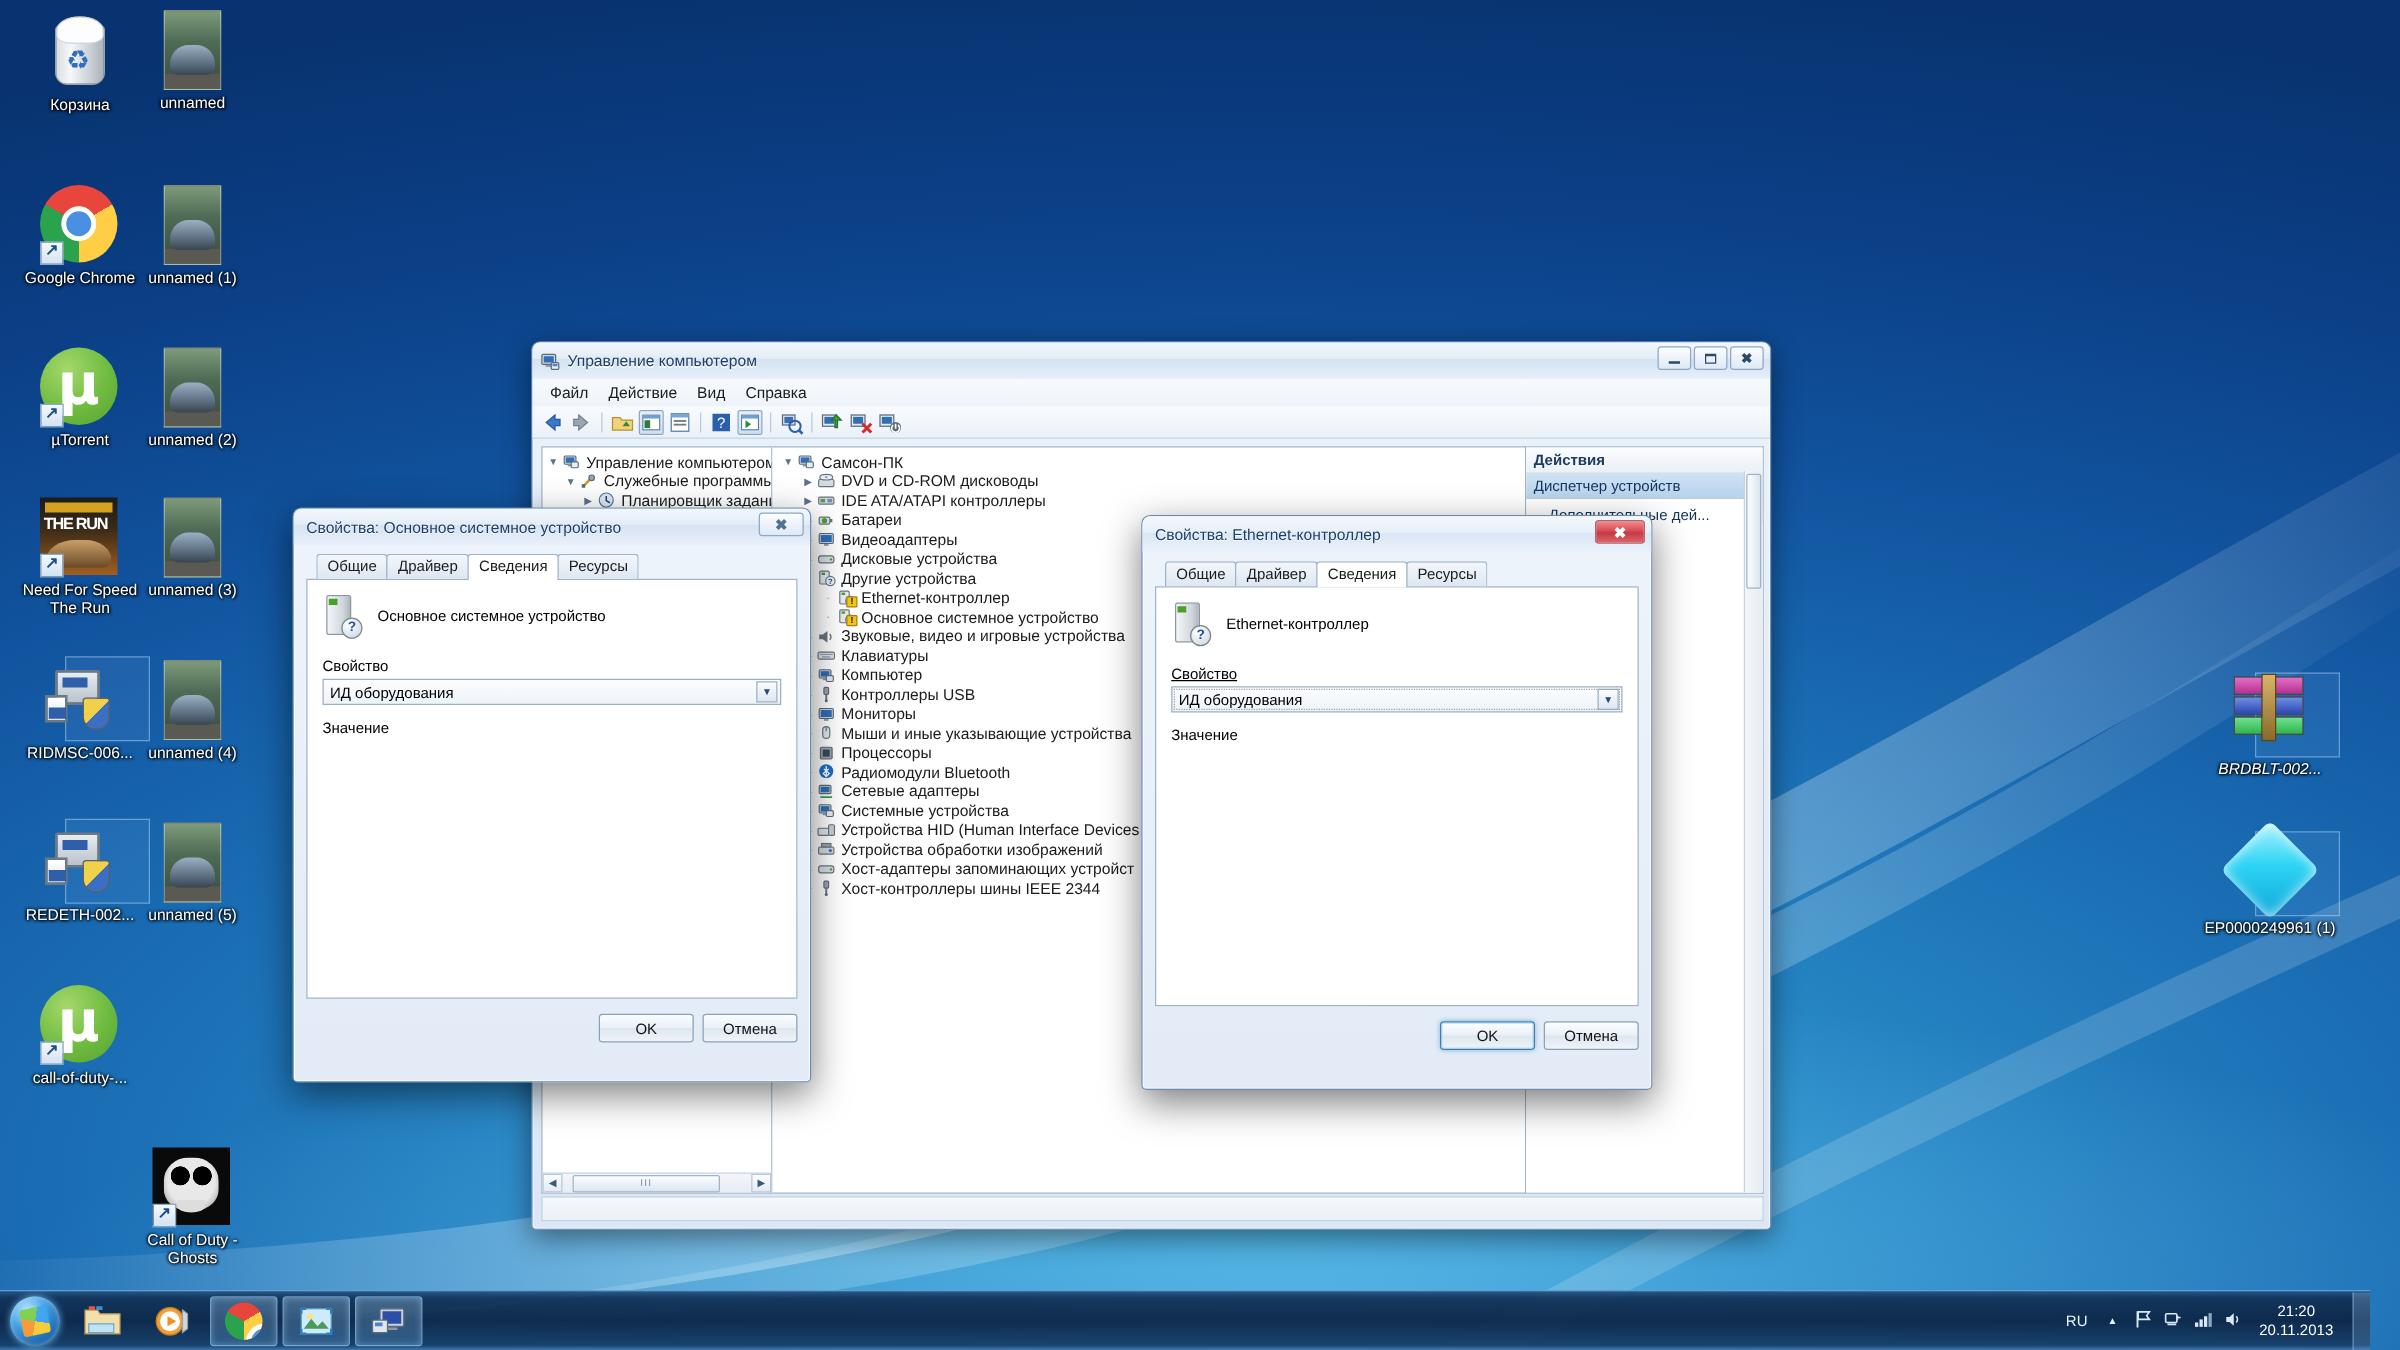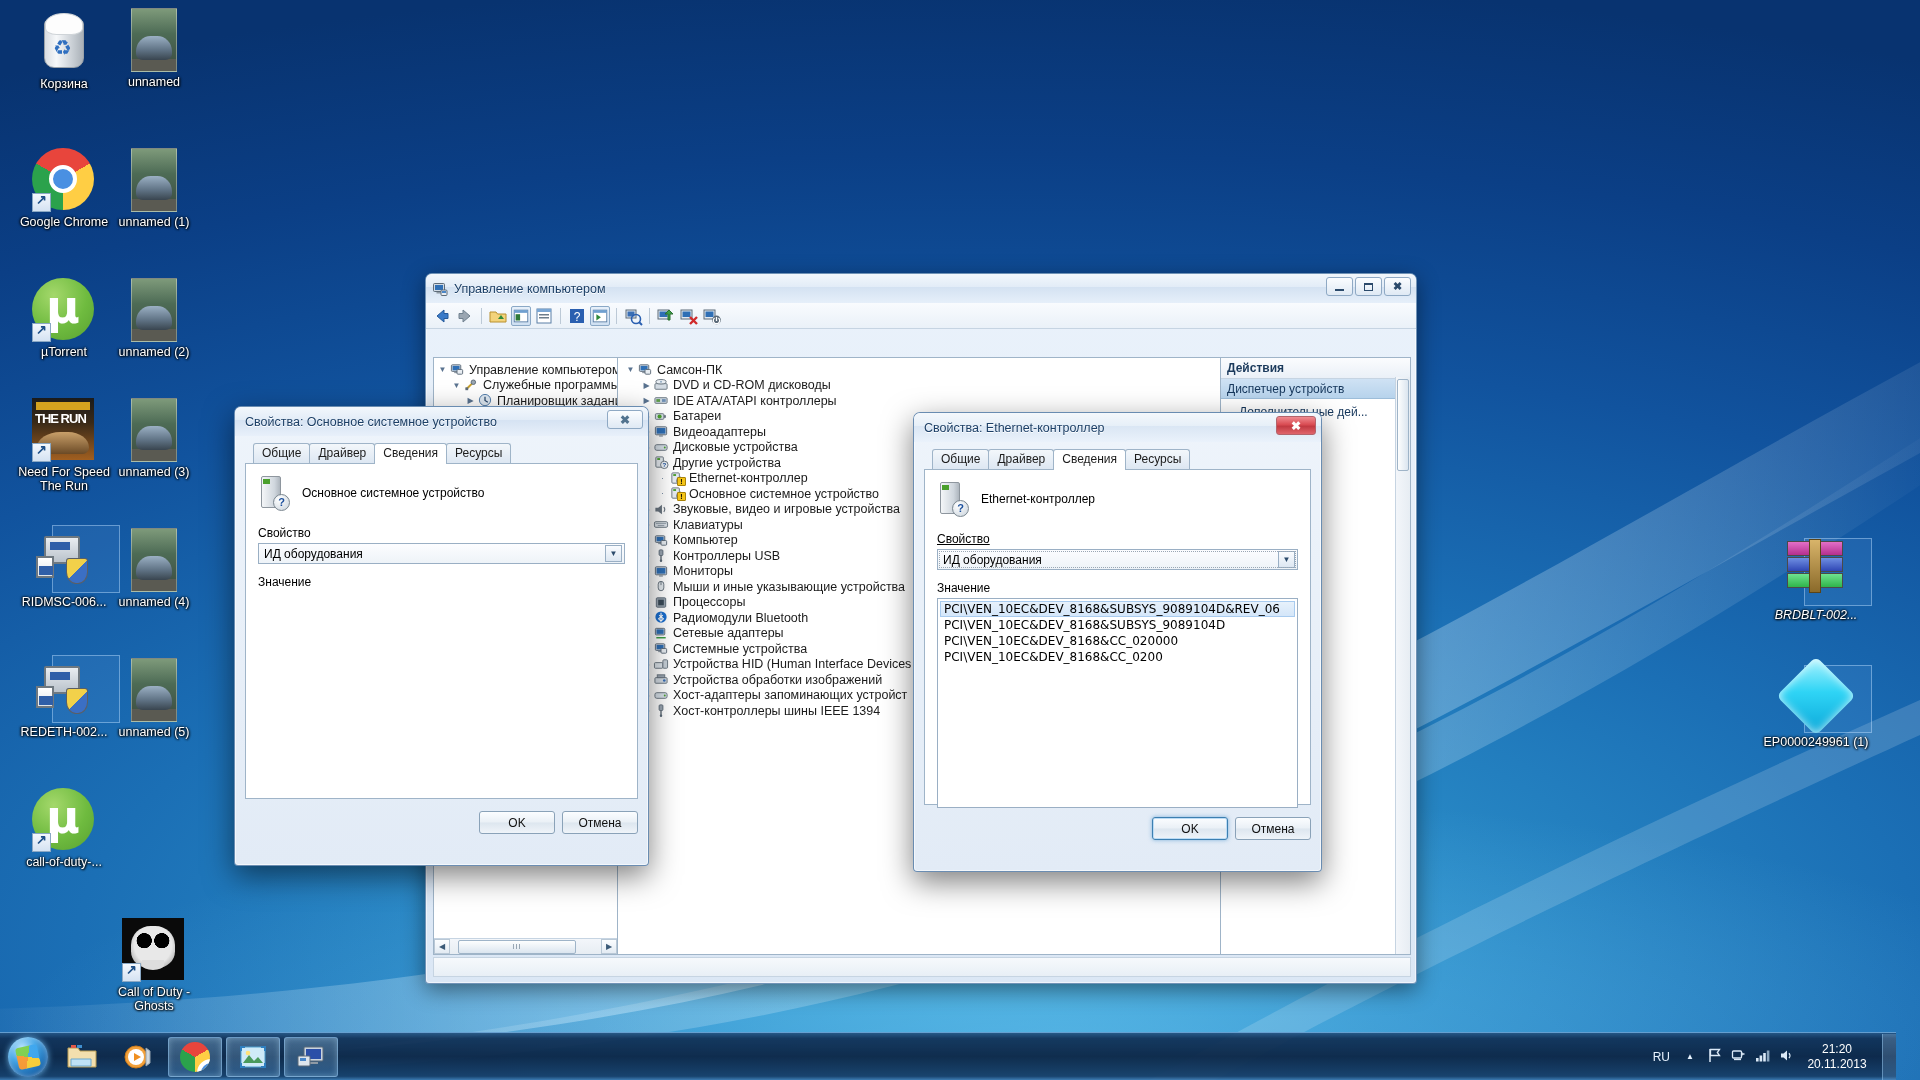--- a/index.html
+++ b/index.html
@@ -387,20 +387,26 @@
         </div>
       <div class="tb">
           <span style="display:block;width:9px;height:8px;border:1px solid #2b4a6b;border-top-width:2px;"></span>
         </div>
       <div class="tb closeSm">
           <span style="font-size:11px;font-weight:bold;">✖</span>
         </div>
     </div>
   </div>
 
+  <div class="menubar">
+    <span>Файл</span>
+    <span>Действие</span>
+    <span>Вид</span>
+    <span>Справка</span>
+  </div>
 
   <div class="toolbar">
     <div class="ti"><svg width="20" height="20" viewBox="0 0 20 20">
           <path d="M12 4 L5 10 L12 16 L12 12.5 L16 12.5 L16 7.5 L12 7.5 Z" fill="#3a7ac8" stroke="#255a9b"></path>
         </svg></div>
     <div class="ti"><svg width="20" height="20" viewBox="0 0 20 20">
           <path d="M8 4 L15 10 L8 16 L8 12.5 L4 12.5 L4 7.5 L8 7.5 Z" fill="#9aa6b2" stroke="#70818f"></path>
         </svg></div>
     <div class="tsep"></div>
     <div class="ti"><svg width="20" height="20" viewBox="0 0 20 20">
@@ -694,21 +700,21 @@
               </svg></div>
             <span>Хост-адаптеры запоминающих устройст</span>
           </div>
           <div class="trow" style="padding-left: 16px;">
             <span class="exp">▶</span>
             <div class="tico"><svg style="width:16px;height:15px" viewBox="0 0 16 16">
                 <rect x="6" y="2" width="4" height="6" rx="1" fill="#9aa6b2" stroke="#5d6b79"></rect>
                 <rect x="7.2" y="8" width="1.6" height="5" fill="#6a7580"></rect>
                 <circle cx="8" cy="13.5" r="1.3" fill="#5d6b79"></circle>
               </svg></div>
-            <span>Хост-контроллеры шины IEEE 1394</span>
+            <span>Хост-контроллеры шины IEEE 2344</span>
           </div>
         </div>
     </div>
 
     <div class="pane" style="width:190px;height:100%;border-left:none;position:relative;display:flex;flex-direction:column;">
       <div class="paneHdr">Действия</div>
       <div style="display:flex;align-items:center;height:20px;padding:0 6px;font-size:12px;color:#14355a;
            background:linear-gradient(#cfe2f4,#b7d3ec);border-bottom:1px solid #9dbdd9;gap:24px;">
         <span>Диспетчер устройств</span>
         <span style="margin-left:auto;font-size:8px;">▲</span>
@@ -797,26 +803,20 @@
         <div style="font-size:12px;">Ethernet-контроллер</div>
       </div>
 
       <div class="lblS" style="margin-top:16px;text-decoration:underline;text-decoration-skip-ink:none;">Свойство</div>
       <div class="combo" style="margin-top:3px;outline:1px dotted #9aa7b4;outline-offset:-3px;">
         <span>ИД оборудования</span>
         <span class="arw">▼</span>
       </div>
 
       <div class="lblS" style="margin-top:11px;">Значение</div>
-      <div class="listbox" id="list2" style="margin-top:3px;height:210px;padding:2px;">
-          <div class="litem sel">PCI\VEN_10EC&amp;DEV_8168&amp;SUBSYS_9089104D&amp;REV_06</div>
-          <div class="litem">PCI\VEN_10EC&amp;DEV_8168&amp;SUBSYS_9089104D</div>
-          <div class="litem">PCI\VEN_10EC&amp;DEV_8168&amp;CC_020000</div>
-          <div class="litem">PCI\VEN_10EC&amp;DEV_8168&amp;CC_0200</div>
-        </div>
     </div>
 
     <div style="display:flex;justify-content:flex-end;gap:7px;margin-top:12px;">
       <div class="btn def" style="width:76px;">OK</div>
       <div class="btn" style="width:76px;">Отмена</div>
     </div>
   </div>
 </div>
 
 <div class="taskbar">

